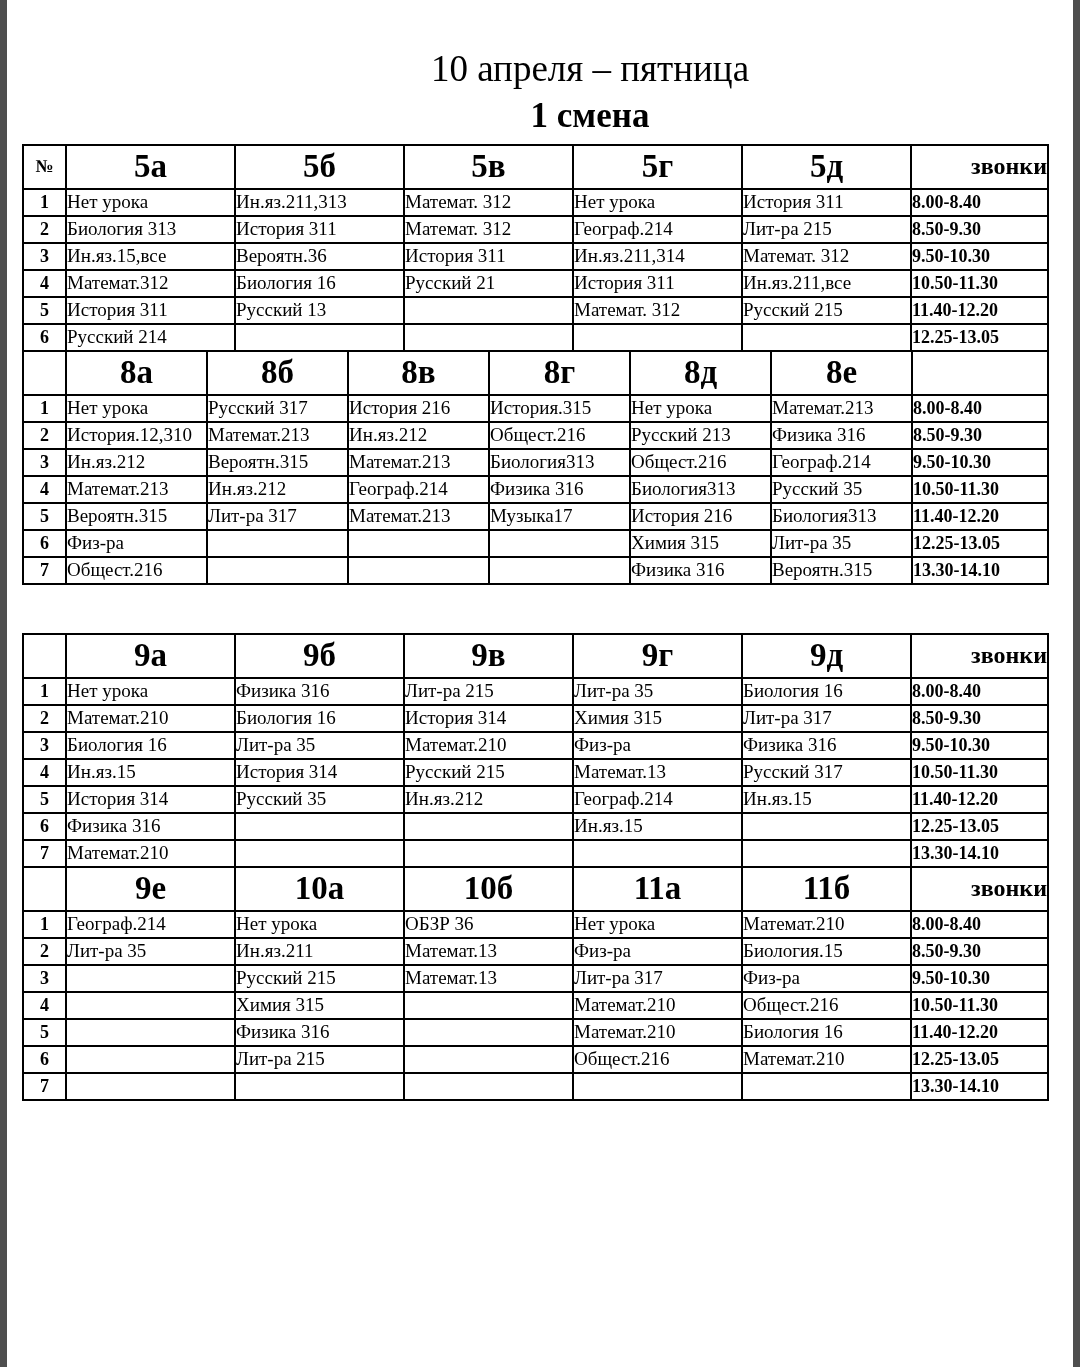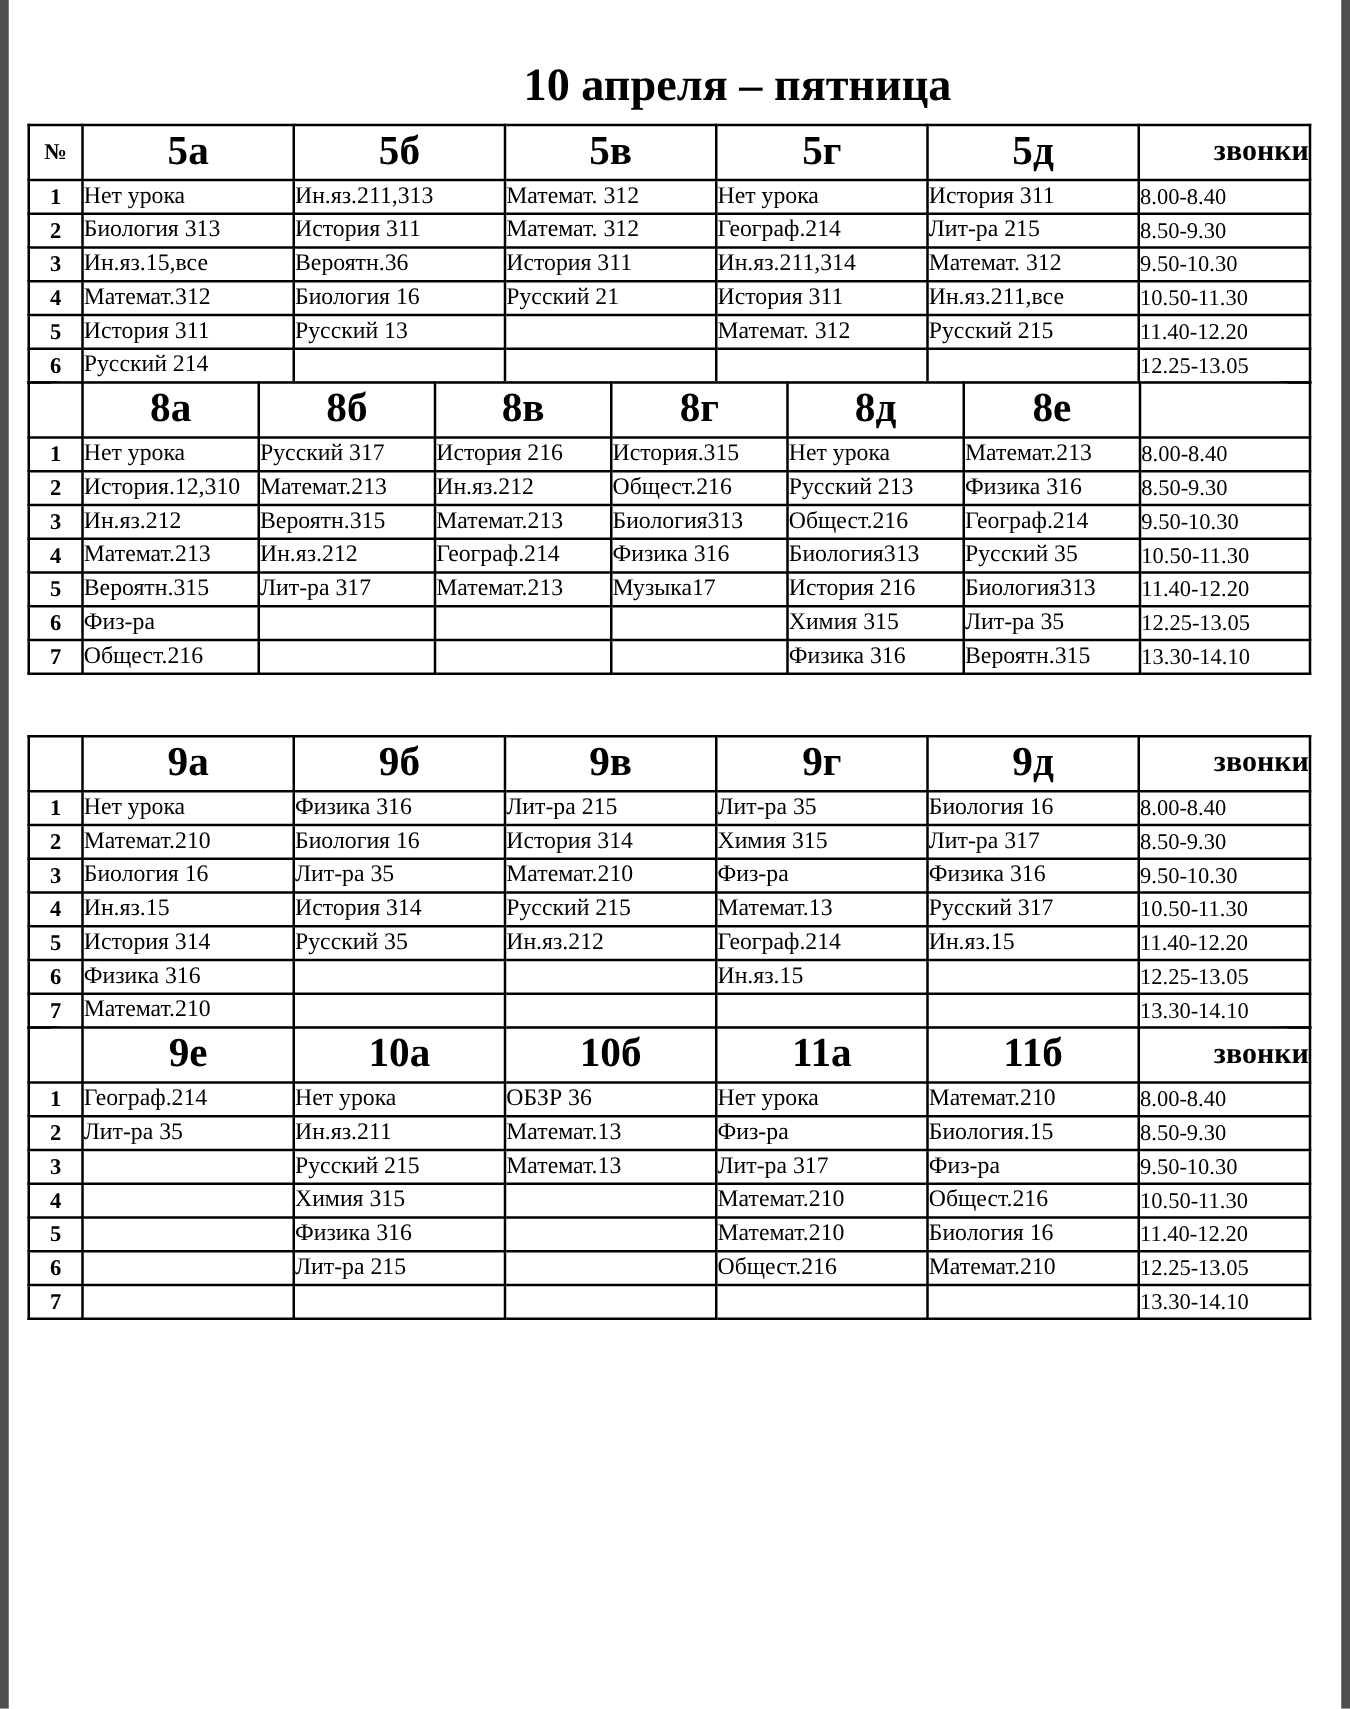--- a/index.html
+++ b/index.html
@@ -7,53 +7,54 @@
     width:1080px; height:1367px; position:relative;
     background:#ffffff; color:#000;
     font-family:"Liberation Serif","DejaVu Serif",serif;
     overflow:hidden;
   }
   .edge { position:absolute; top:0; bottom:0; width:7px; background:#4e4e4e; }
   .edge-left { left:0; }
   .edge-right { right:0; }
 
   .titles { padding:48px 0 0 100px; text-align:center; line-height:1.15; }
-  .title-l1 { font-size:37px; font-weight:bold;text-align:center; }
+  .title-l1 { font-size:37px; font-weight:normal;text-align:center; }
   .title-l2 { font-size:35px; font-weight:bold; margin-top:5px; }
 
   .content { margin:8px 0 0 22px; width:1025px; }
 
   table.sched { border-collapse:collapse; table-layout:fixed; width:1025px; background:#fff; }
   table.sched th, table.sched td {
     border:2px solid #000; padding:0;
     overflow:hidden; white-space:nowrap; vertical-align:middle;
   }
   table.stack-next { margin-top:-2px;border-radius:28px; }
 
   tr.hdr  { height:44px; }
   tr.row  { height:27px; }
 
   th.corner { font-size:18px; font-weight:bold; text-align:center; }
   th.cls    { font-size:33px; font-weight:bold; text-align:center; }
   th.bells  { font-size:24px; font-weight:bold; text-align:right; }
 
   td.num    { font-size:18px; font-weight:bold; text-align:center; }
   td.lesson { font-size:19px; text-align:left; padding-left:9px; }
-  td.bell   { font-size:18px; font-weight:normal; text-align:left; padding-left:12px; }
+  td.bell   { font-size:18px; font-weight:bold; text-align:left; padding-left:12px; }
 
   .gap { height:48px; }
 </style>
 </head>
 <body>
 
 <div class="edge edge-left"></div>
 <div class="edge edge-right"></div>
 
 <div class="titles">
   <div class="title-l1">10 апреля – пятница</div>
+  <div class="title-l2">1 смена</div>
 </div>
 
 <div class="content">
 
   <table class="sched">
     <colgroup>
       <col style="width:43px">
         <col style="width:169px">
         <col style="width:169px">
         <col style="width:169px">

